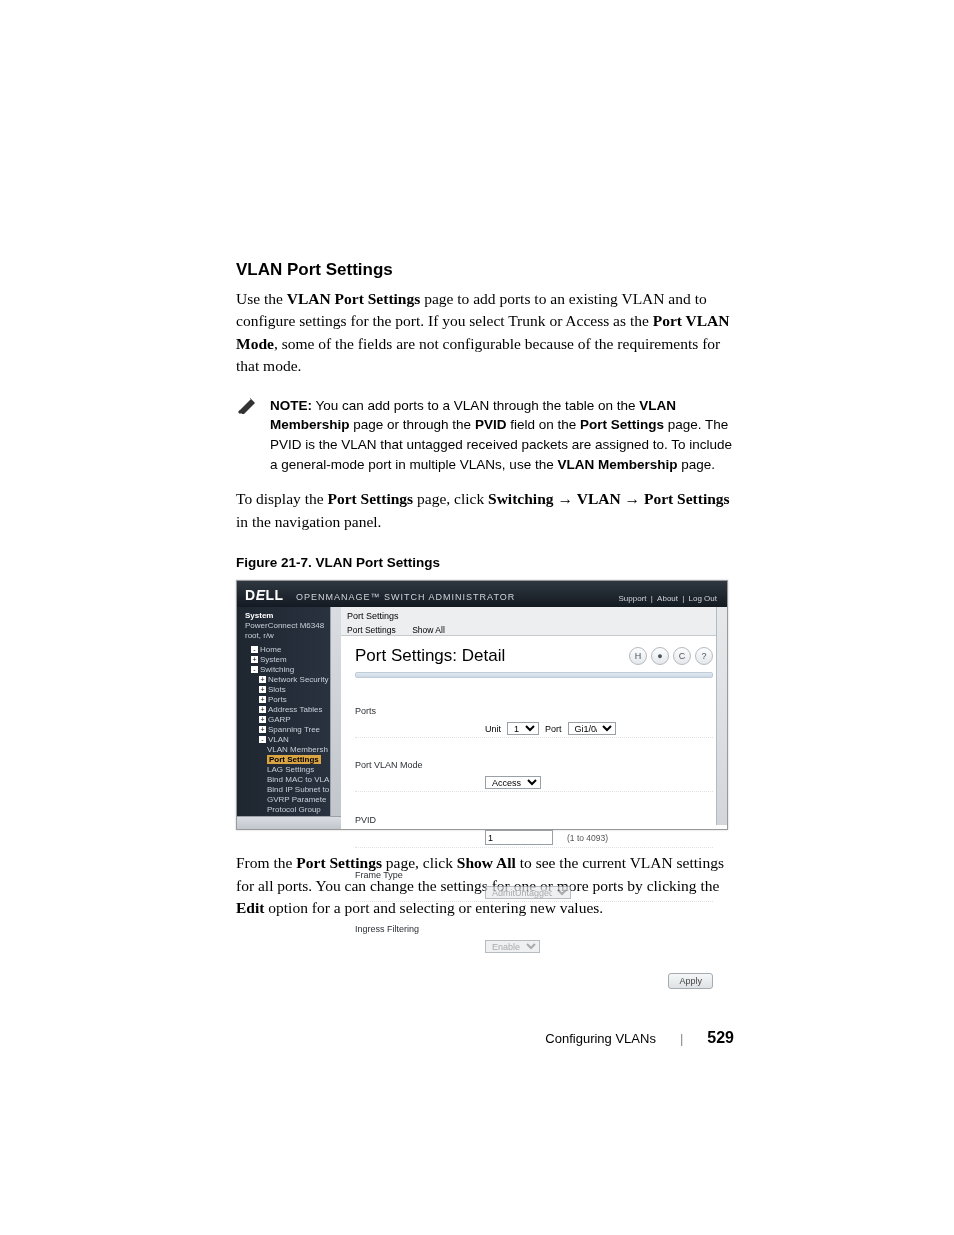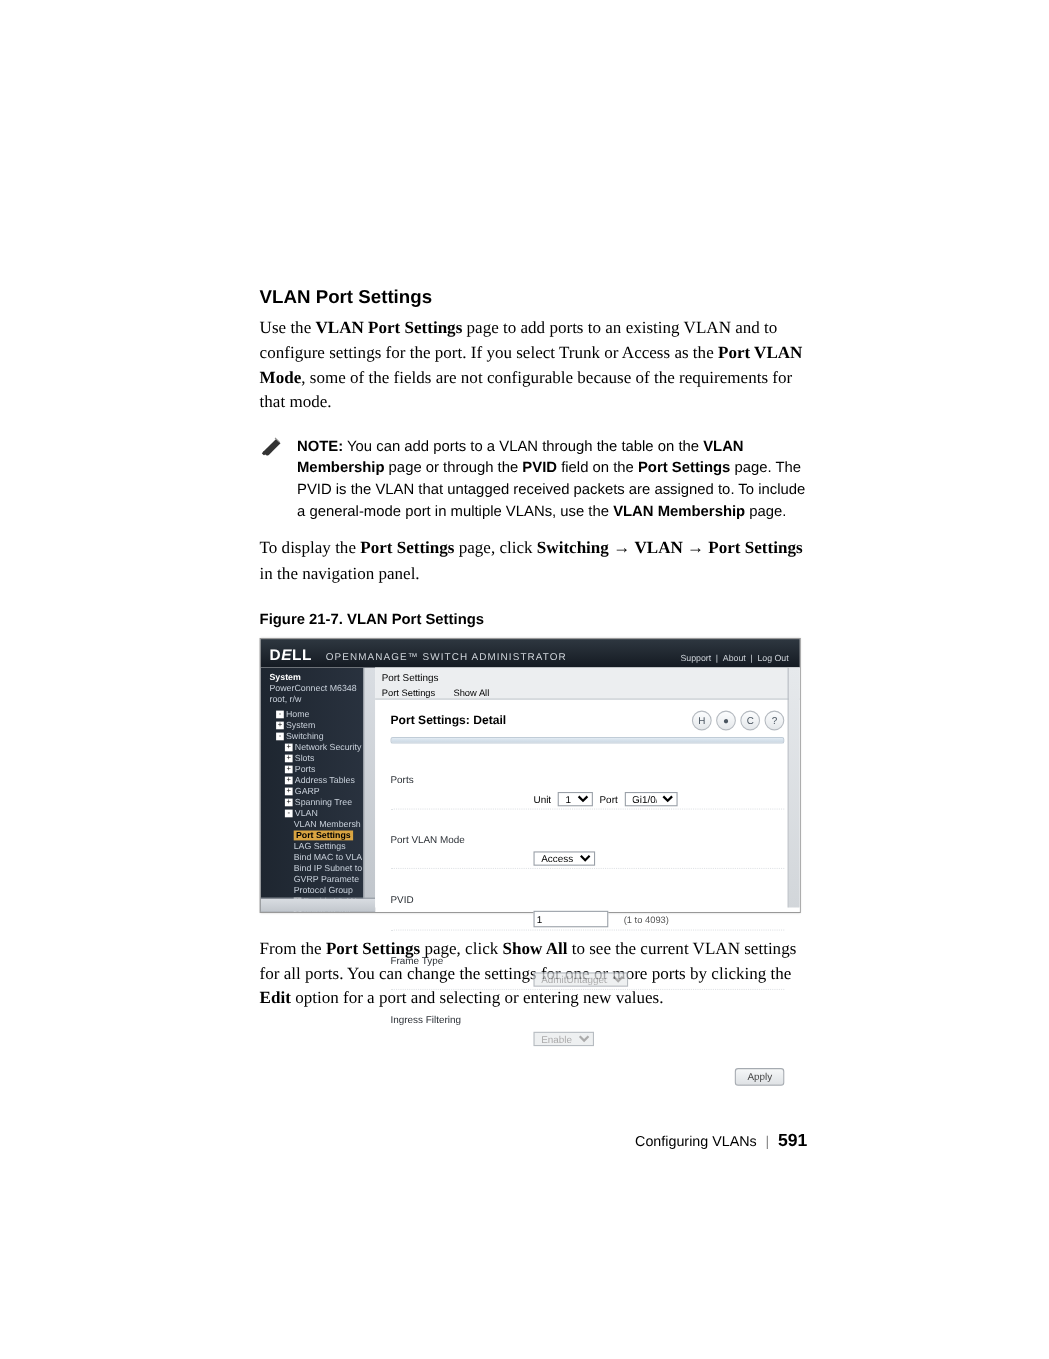--- a/index.html
+++ b/index.html
@@ -119,21 +119,21 @@
   .ss-tab-top { font-weight:normal; padding-bottom:2px; display:inline-block; }
   .ss-tab-row2 { margin-top:2px; }
   .ss-tab-row2 span { margin-right:14px; font-size:8.5px; }
   .ss-panel {
     padding:10px 14px 8px 14px;
   }
   .ss-panel-head {
     display:flex; justify-content:space-between; align-items:center;
     margin-bottom:6px;
   }
-  .ss-panel-title { font-size:11px; font-weight:bold; }
+  .ss-panel-title { font-size:17px; font-weight:normal; }
   .ss-icons { display:flex; gap:4px; }
   .ss-icon {
     width:16px; height:16px; border:1px solid #b5bac0; border-radius:50%;
     background:linear-gradient(#fcfdfe,#e5e8eb);
     display:flex; align-items:center; justify-content:center; font-size:9px; color:#4a5560;
   }
   .ss-sep {
     height:4px;
     background:linear-gradient(#dfe9f2,#cdd9e4);
     border:1px solid #c0ccd7;
@@ -162,21 +162,21 @@
   .ss-apply {
     display:inline-block; border:1px solid #a6abb1; border-radius:3px;
     background:linear-gradient(#f5f7f8,#dfe2e5);
     padding:2px 10px; font-size:9px; color:#444;
   }
   .footer {
     display:flex; justify-content:flex-end; align-items:baseline;
     font-family: Arial, Helvetica, sans-serif;
     font-size: 13px;
     margin-top: 110px;
-    gap: 8px;
+    gap: 24px;
   }
   .footer .chap { }
   .footer .sep { color:#888; }
   .footer .num { font-weight:bold; font-size:16px; }
   b.ser { font-family: Georgia,'Times New Roman',serif; font-weight:bold; }
 </style>
 </head>
 <body>
 
 <div class="page">
@@ -314,15 +314,15 @@
     </div>
   </div>
 
   <p class="body">
     <span>From the </span><b class="ser">Port Settings</b><span> page, click </span><b class="ser">Show All</b><span> to see the current VLAN settings for all ports. You can change the settings for one or more ports by clicking the </span><b class="ser">Edit</b><span> option for a port and selecting or entering new values.</span>
   </p>
 
   <div class="footer">
     <span class="chap">Configuring VLANs</span>
     <span class="sep">|</span>
-    <span class="num">591</span>
+    <span class="num">529</span>
   </div>
 </div>
 
 </body></html>

